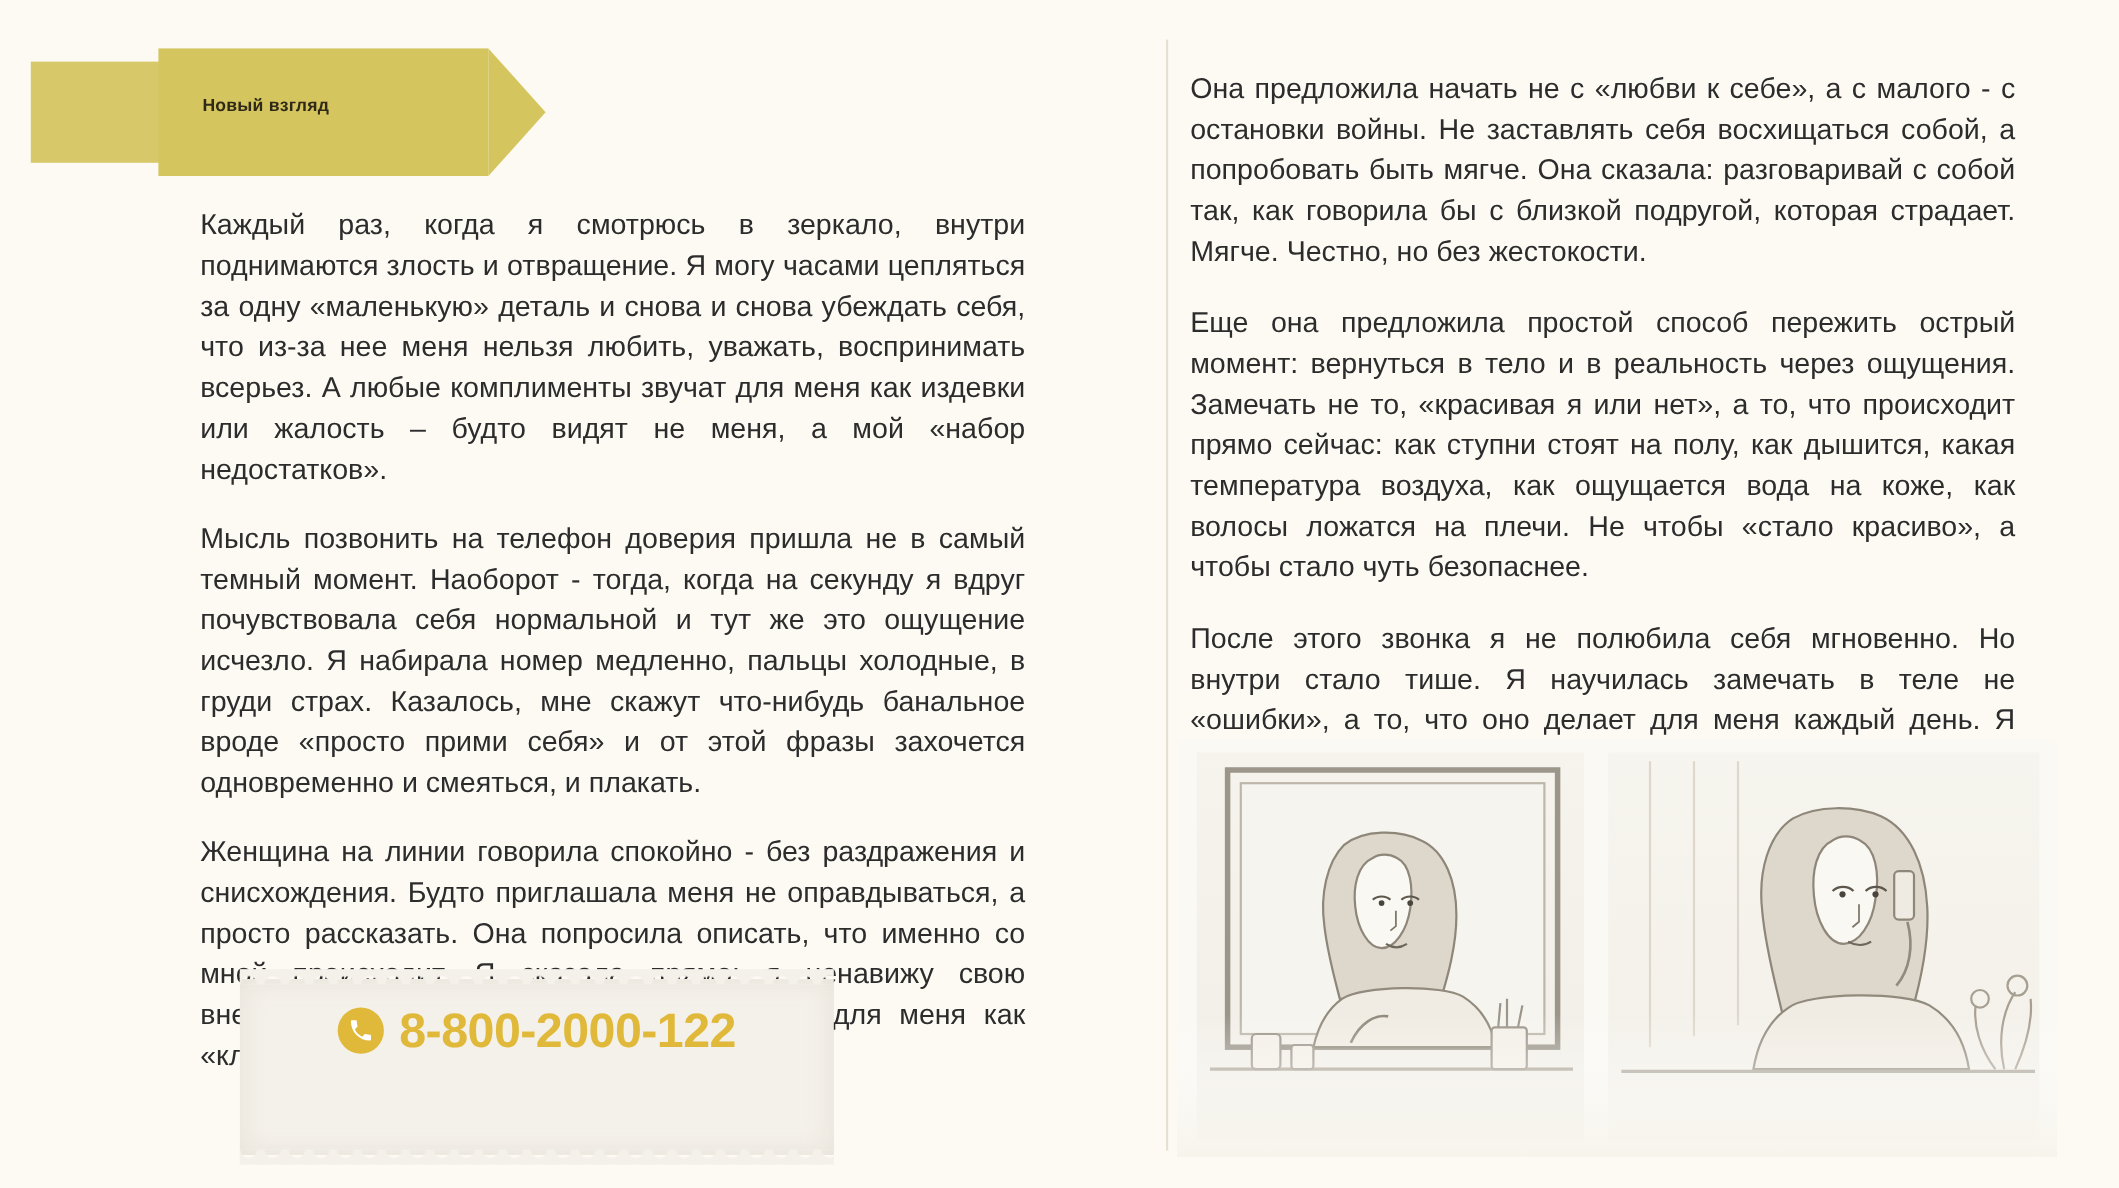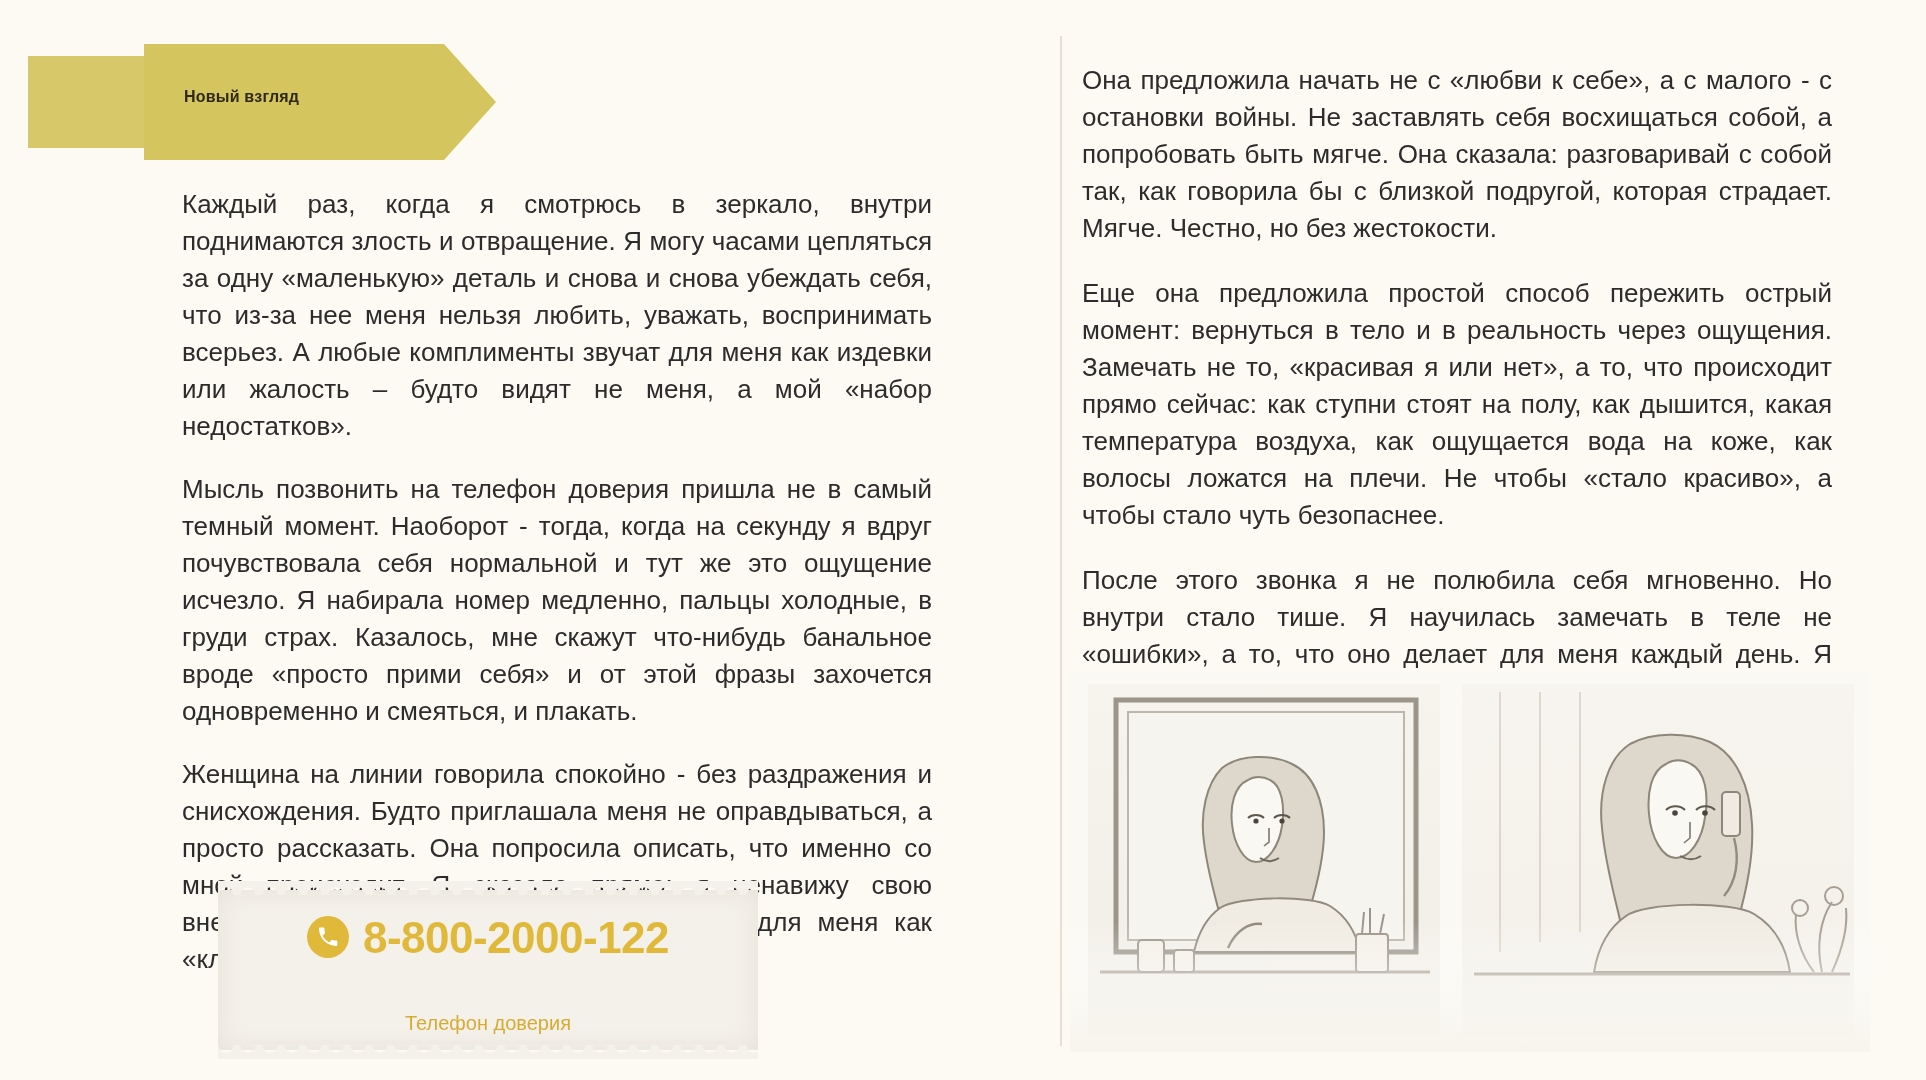--- a/index.html
+++ b/index.html
@@ -225,21 +225,20 @@
   <div class="hotline">
     <div class="hotline-paper"></div>
     <div class="hotline-row">
       <span class="phone-icon">
         <svg width="24" height="24" viewBox="0 0 24 24" aria-hidden="true">
           <path d="M6.6 10.8c1.4 2.8 3.8 5.1 6.6 6.6l2.2-2.2c.3-.3.7-.4 1.1-.2 1.2.4 2.5.6 3.8.6.6 0 1 .4 1 1V20c0 .6-.4 1-1 1C10.8 21 3 13.2 3 3.6c0-.6.4-1 1-1h3.4c.6 0 1 .4 1 1 0 1.3.2 2.6.6 3.8.1.4 0 .8-.2 1.1l-2.2 2.3z" fill="#ffffff"></path>
         </svg>
       </span>
       <span class="hotline-number">8-800-2000-122</span>
     </div>
-    <div class="hotline-caption">Телефон доверия</div>
   </div>
 
   <div class="col col-right">
     <p class="para">Она предложила начать не с «любви к себе», а с малого - с остановки войны. Не заставлять себя восхищаться собой, а попробовать быть мягче. Она сказала: разговаривай с собой так, как говорила бы с близкой подругой, которая страдает. Мягче. Честно, но без жестокости.</p>
     <p class="para">Еще она предложила простой способ пережить острый момент: вернуться в тело и в реальность через ощущения. Замечать не то, «красивая я или нет», а то, что происходит прямо сейчас: как ступни стоят на полу, как дышится, какая температура воздуха, как ощущается вода на коже, как волосы ложатся на плечи. Не чтобы «стало красиво», а чтобы стало чуть безопаснее.</p>
     <p class="para">После этого звонка я не полюбила себя мгновенно. Но внутри стало тише. Я научилась замечать в теле не «ошибки», а то, что оно делает для меня каждый день. Я поняла, что враждебность была не в зеркале, она была в моем взгляде. А взгляд можно постепенно менять.</p>
   </div>
 
   <div class="illustration">
     <div class="illu-bg"></div>

